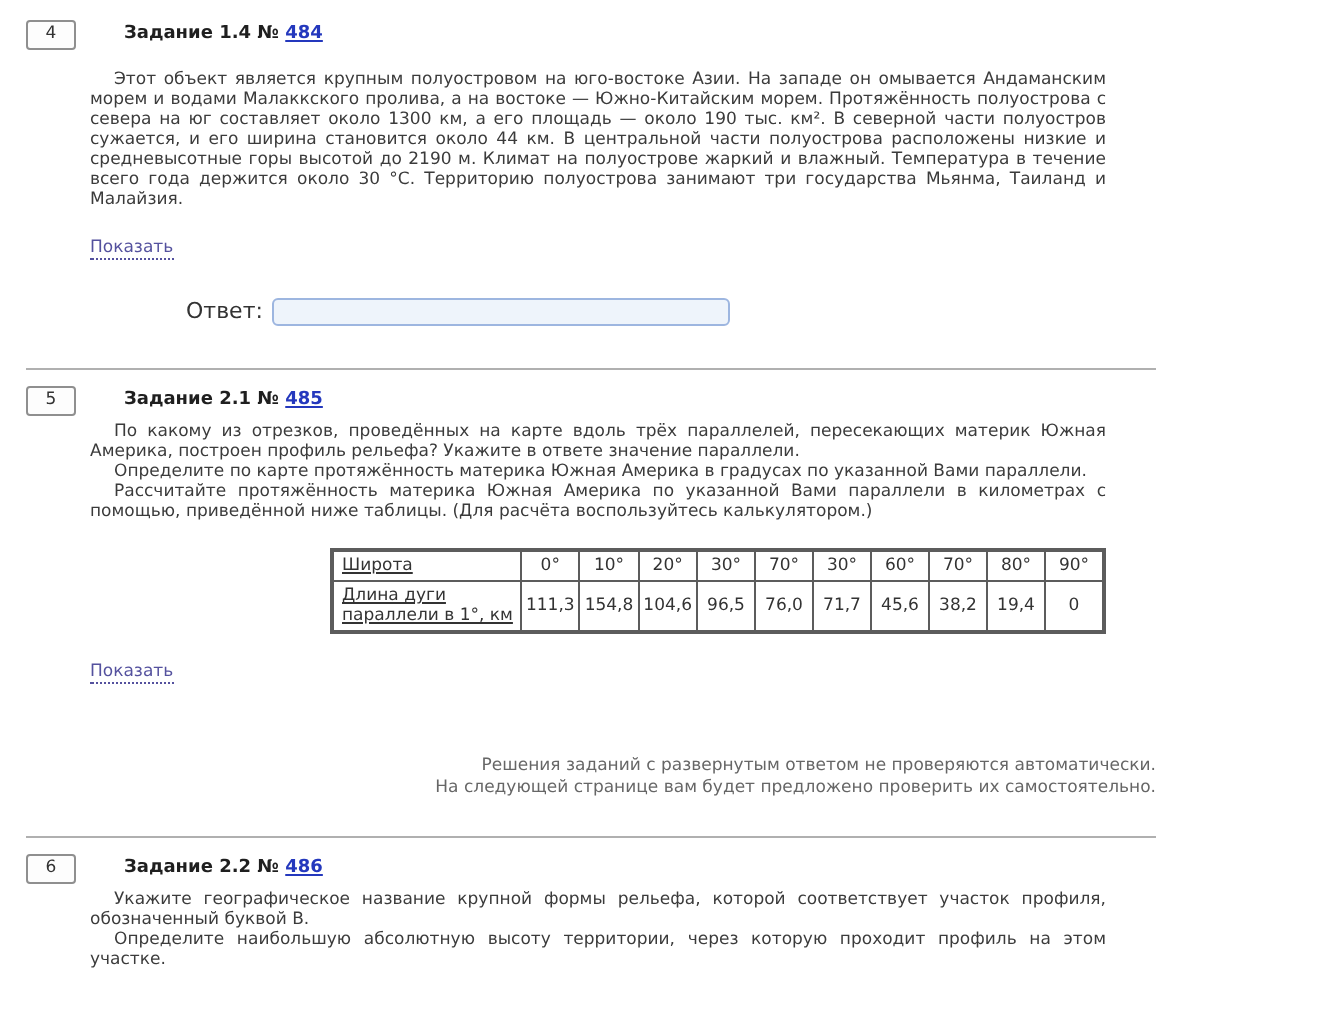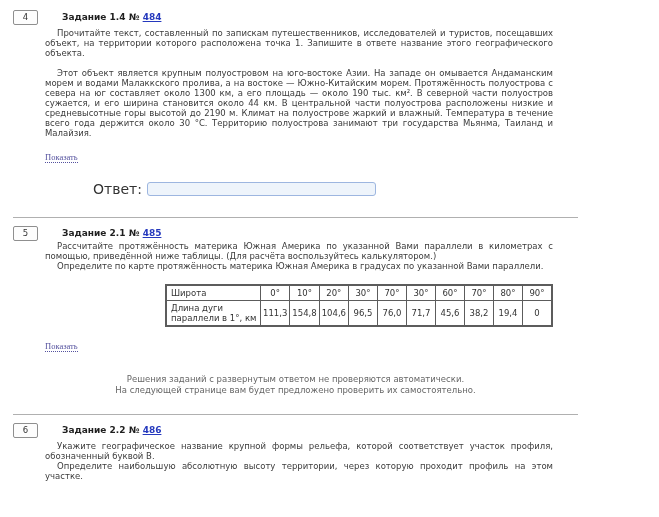--- a/index.html
+++ b/index.html
@@ -33,25 +33,24 @@
     line-height: 10px; font-size: 8.5px;
   }
   p.mt { margin-top: 10px; }
   p.mt2 { margin-top: 3px; }
 
   .show-link {
     display: inline-block; margin: 14px 0 0 32px;
     color: #54519e; font-size: 8.5px; cursor: pointer;
     text-decoration: none; border-bottom: 1px dotted #54519e;
     line-height: 10px;
-    font-family: Liberation Serif, serif;
   }
 
   .answer-row { margin: 18px 0 0 32px; display: flex; align-items: center; height: 15px; }
-  .answer-label { color: #333; font-size: 14px; padding-left: 48px; }
+  .answer-label { color: #333; font-size: 11px; padding-left: 48px; }
   .answer-input {
     box-sizing: border-box; margin-left: 5px;
     width: 229px; height: 14px;
     border: 1px solid #9db6e0; border-radius: 3px;
     background: #eef4fb; outline: none;
     font-family: "DejaVu Sans", "Liberation Sans", sans-serif;
     font-size: 8.5px; color: #333; padding: 0 4px;
   }
 
   .divider { margin-top: 21px; width: 565px; border-top: 1px solid #b0b0b0; height: 0; }
@@ -64,60 +63,60 @@
     border-collapse: collapse;
     border: 2px solid #5c5c5c;
     font-size: 8.5px; color: #333;
   }
   .arc-table td {
     border: 1px solid #5c5c5c;
     padding: 2px 2px; text-align: center;
     min-width: 24px; line-height: 10px;
   }
   .arc-table td.lbl {
-    width: 88px; text-align: left; padding-left: 4px;
+    width: 88px; text-align: left; padding-left: 4px; text-decoration: underline;
   }
 
-  .notice { margin-top: 22px; width: 565px; text-align: center; color: #666; }
+  .notice { margin-top: 36px; width: 565px; text-align: right; color: #666; }
   .notice div { line-height: 10.5px; font-size: 8.5px; }
 </style>
 </head>
 <body>
 
 <div class="content">
 
   
   <div class="task-header">
     <span class="num-box">4</span>
     <span class="task-title">
       <span>Задание 1.4 №</span>&nbsp;<a>484</a>
     </span>
   </div>
   <div class="task-body">
-    <p class="mt2">Прочитайте текст, составленный по запискам путешественников, исследователей и туристов, посещавших объект, на территории которого расположена точка 1. Запишите в ответе название этого географического объекта.</p>
     <p class="mt">Этот объект является крупным полуостровом на юго-востоке Азии. На западе он омывается Андаманским морем и водами Малаккского пролива, а на востоке — Южно-Китайским морем. Протяжённость полуострова с севера на юг составляет около 1300 км, а его площадь — около 190 тыс. км². В северной части полуостров сужается, и его ширина становится около 44 км. В центральной части полуострова расположены низкие и средневысотные горы высотой до 2190 м. Климат на полуострове жаркий и влажный. Температура в течение всего года держится около 30 °C. Территорию полуострова занимают три государства Мьянма, Таиланд и Малайзия.</p>
   </div>
   <a class="show-link">Показать</a>
   <div class="answer-row">
     <span class="answer-label">Ответ:</span>
     <input class="answer-input" type="text" value="" style="">
   </div>
 
   <div class="divider"></div>
 
   
   <div class="task-header hdr-mt">
     <span class="num-box">5</span>
     <span class="task-title">
       <span>Задание 2.1 №</span>&nbsp;<a>485</a>
     </span>
   </div>
   <div class="task-body">
+    <p class="mt2">По какому из отрезков, проведённых на карте вдоль трёх параллелей, пересекающих материк Южная Америка, построен профиль рельефа? Укажите в ответе значение параллели.</p>
+    <p>Определите по карте протяжённость материка Южная Америка в градусах по указанной Вами параллели.</p>
     <p>Рассчитайте протяжённость материка Южная Америка по указанной Вами параллели в километрах с помощью, приведённой ниже таблицы. (Для расчёта воспользуйтесь калькулятором.)</p>
-    <p>Определите по карте протяжённость материка Южная Америка в градусах по указанной Вами параллели.</p>
     <table class="arc-table">
       <tbody>
           <tr>
         <td class="lbl">Широта</td>
         <td>0°</td>
         <td>10°</td>
         <td>20°</td>
         <td>30°</td>
         <td>70°</td>
         <td>30°</td>

